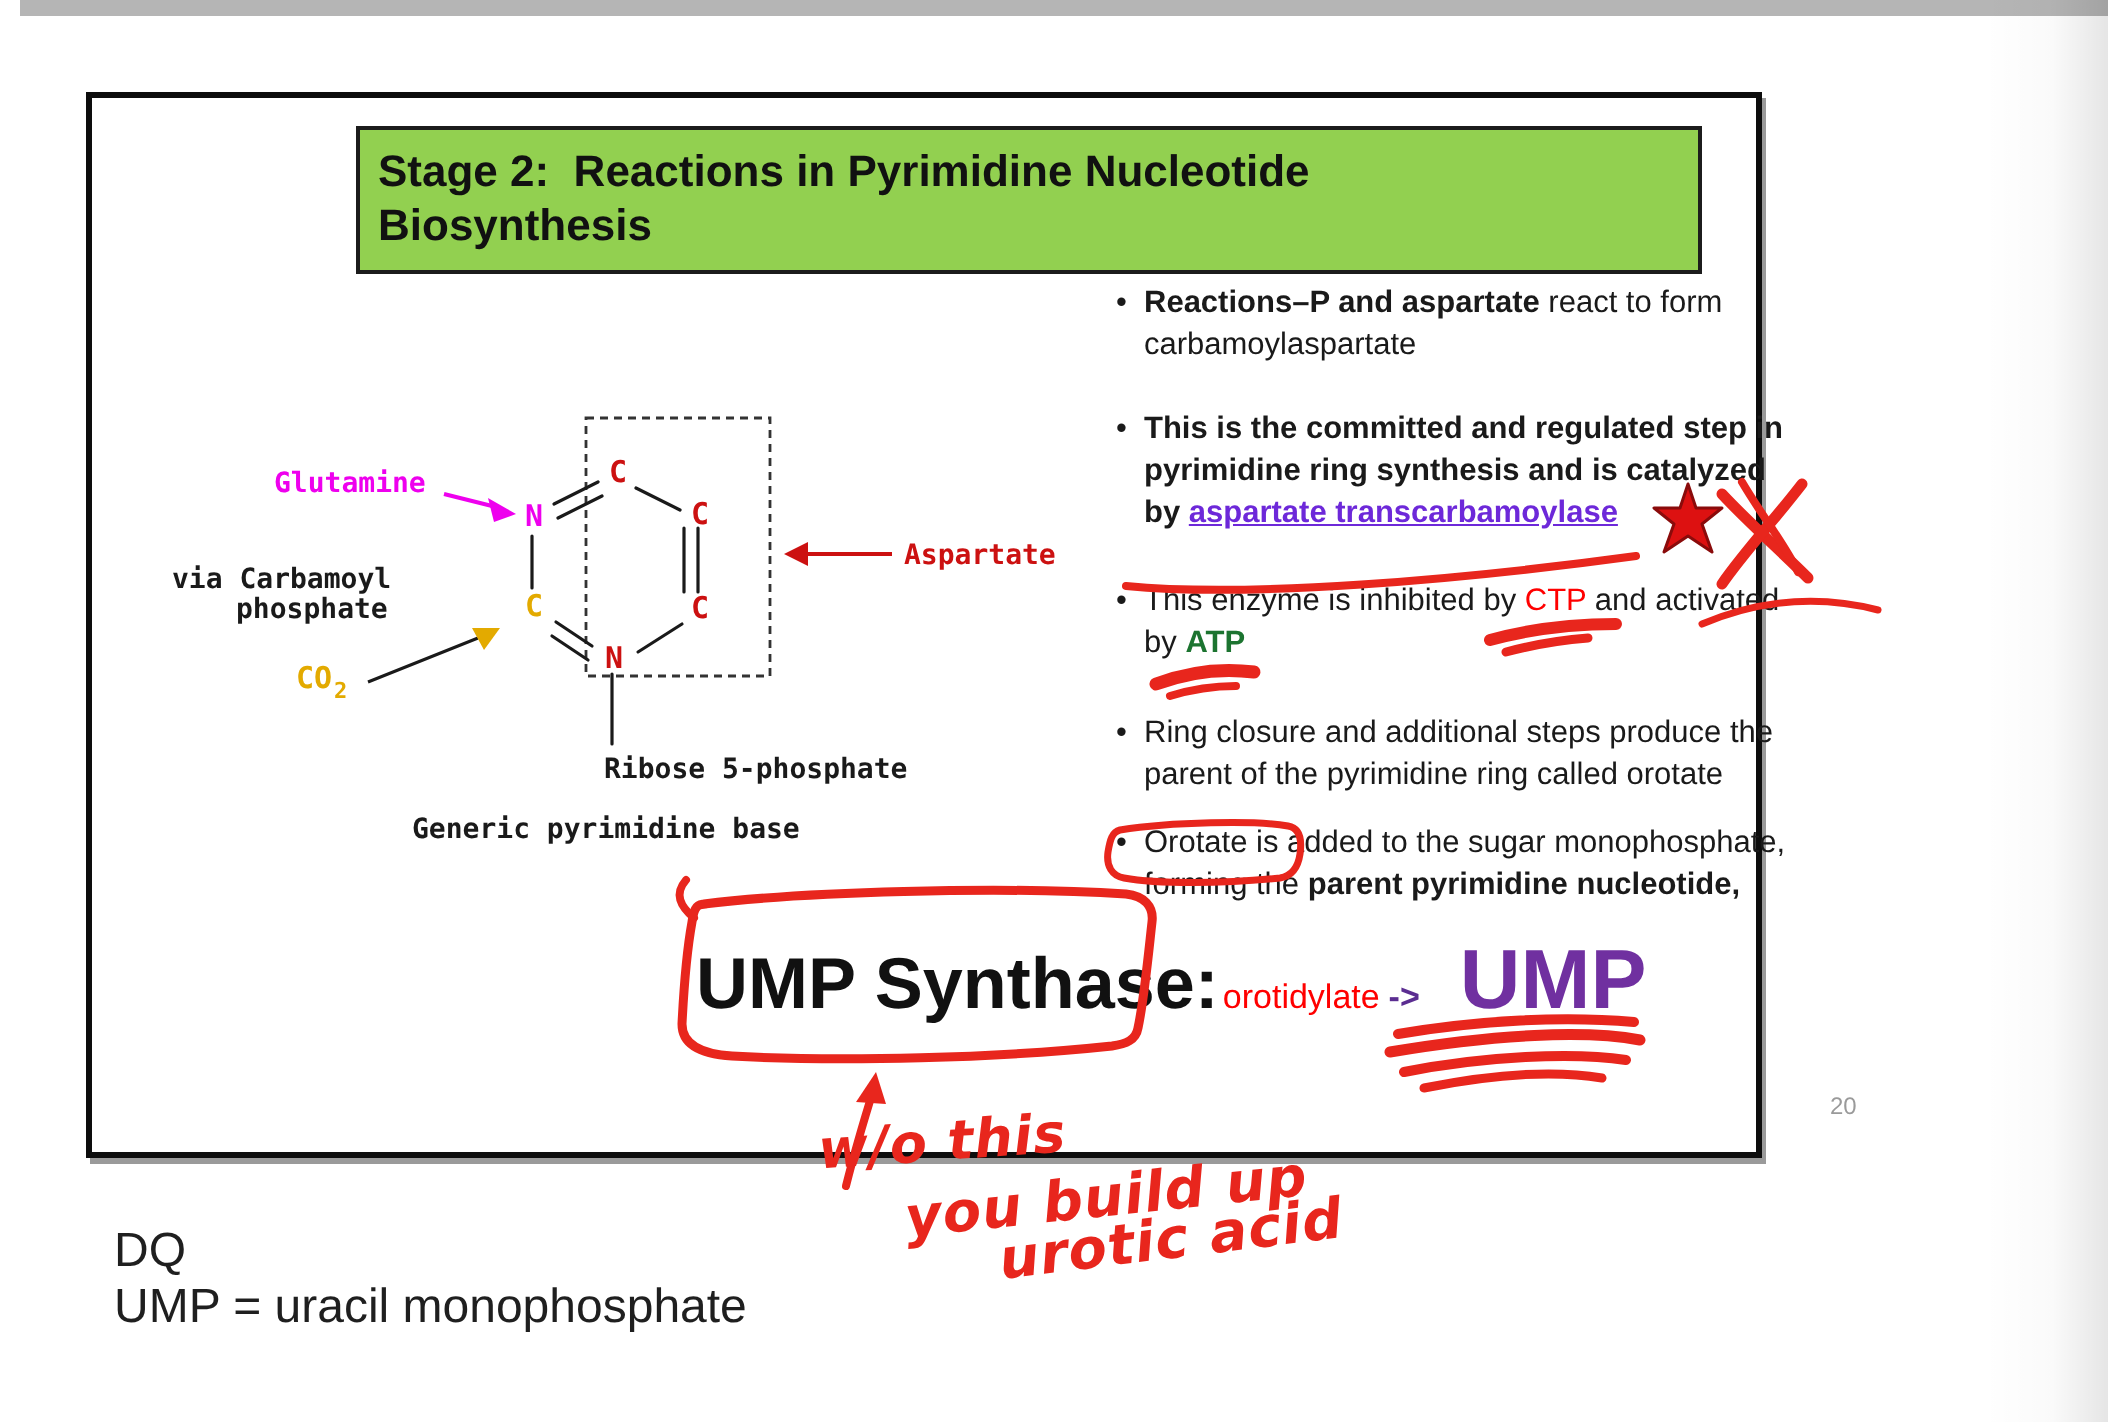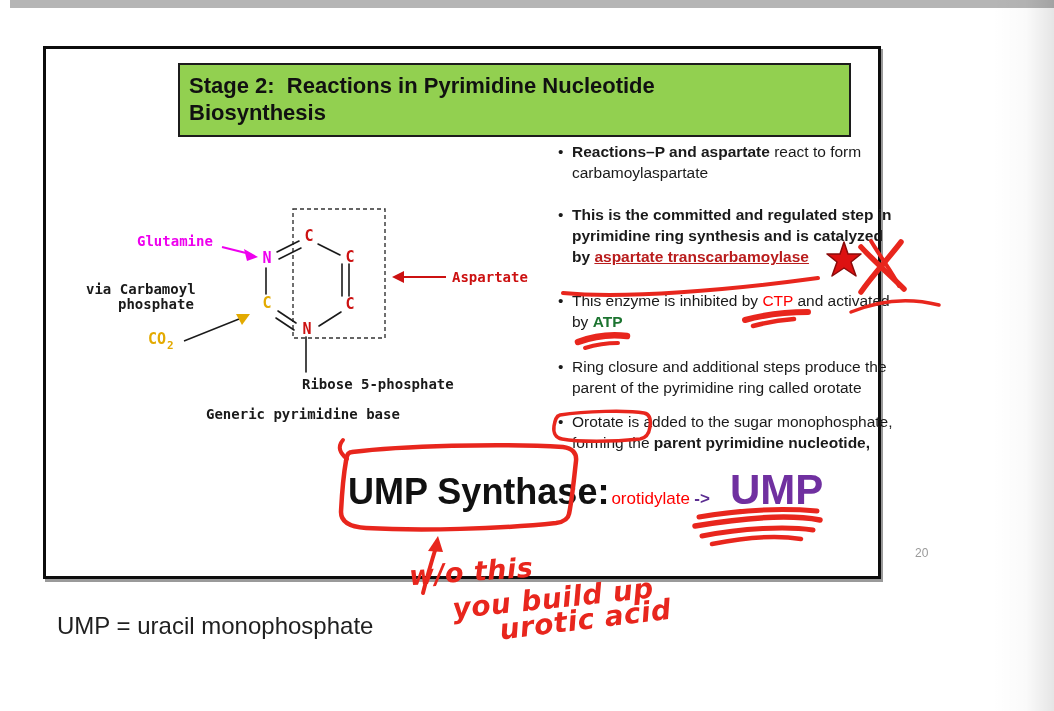--- a/index.html
+++ b/index.html
@@ -18,21 +18,21 @@
        font-size:22px;line-height:27px;font-weight:bold;color:#111;white-space:pre-wrap;}
 
   .bullets{position:absolute;left:512px;top:92px;width:420px;}
   .bullet{display:flex;margin:0 0 21px 0;font-size:15.5px;line-height:21px;color:#1a1a1a;}
   .bullet .mk{width:14px;flex:none;}
   .bullet .bt{white-space:pre-wrap;}
   .b2{margin-bottom:23px;}
   .b3{margin-bottom:24px;}
   .b4{margin-bottom:13px;}
   .bold{font-weight:bold;}
-  .link{color:#b91c1c;font-weight:bold;text-decoration:underline;cursor:pointer;}
+  .link{color:#6d28d9;font-weight:bold;text-decoration:underline;cursor:pointer;}
   .ctp{color:#ff0000;font-weight:normal;}
   .atp{color:#1c7430;font-weight:bold;}
 
   .ump-line{position:absolute;left:302px;top:420px;white-space:nowrap;line-height:1;}
   .ump-line span{vertical-align:baseline;}
   .enzyme{font-size:36px;font-weight:bold;color:#111;}
   .substrate{font-size:17px;font-weight:normal;color:#ff0000;margin-left:2px;}
   .r-arrow{font-size:17px;font-weight:bold;color:#5b2d91;}
   .product{font-size:42px;font-weight:bold;color:#7030a0;margin-left:20px;}
 
@@ -178,14 +178,15 @@
     <path stroke-width="5" d="M702,536 C742,528 787,526 813,530"></path>
     <path stroke-width="4.5" d="M712,544 C747,537 777,535 801,539"></path>
   </g>
 </svg>
 
 <div class="hw hw1">w/o this</div>
 <div class="hw hw2">you build up</div>
 <div class="hw hw3">urotic acid</div>
 
 <div class="footer">
+  <div>DQ</div>
   <div>UMP = uracil monophosphate</div>
 </div>
 
 </body></html>

